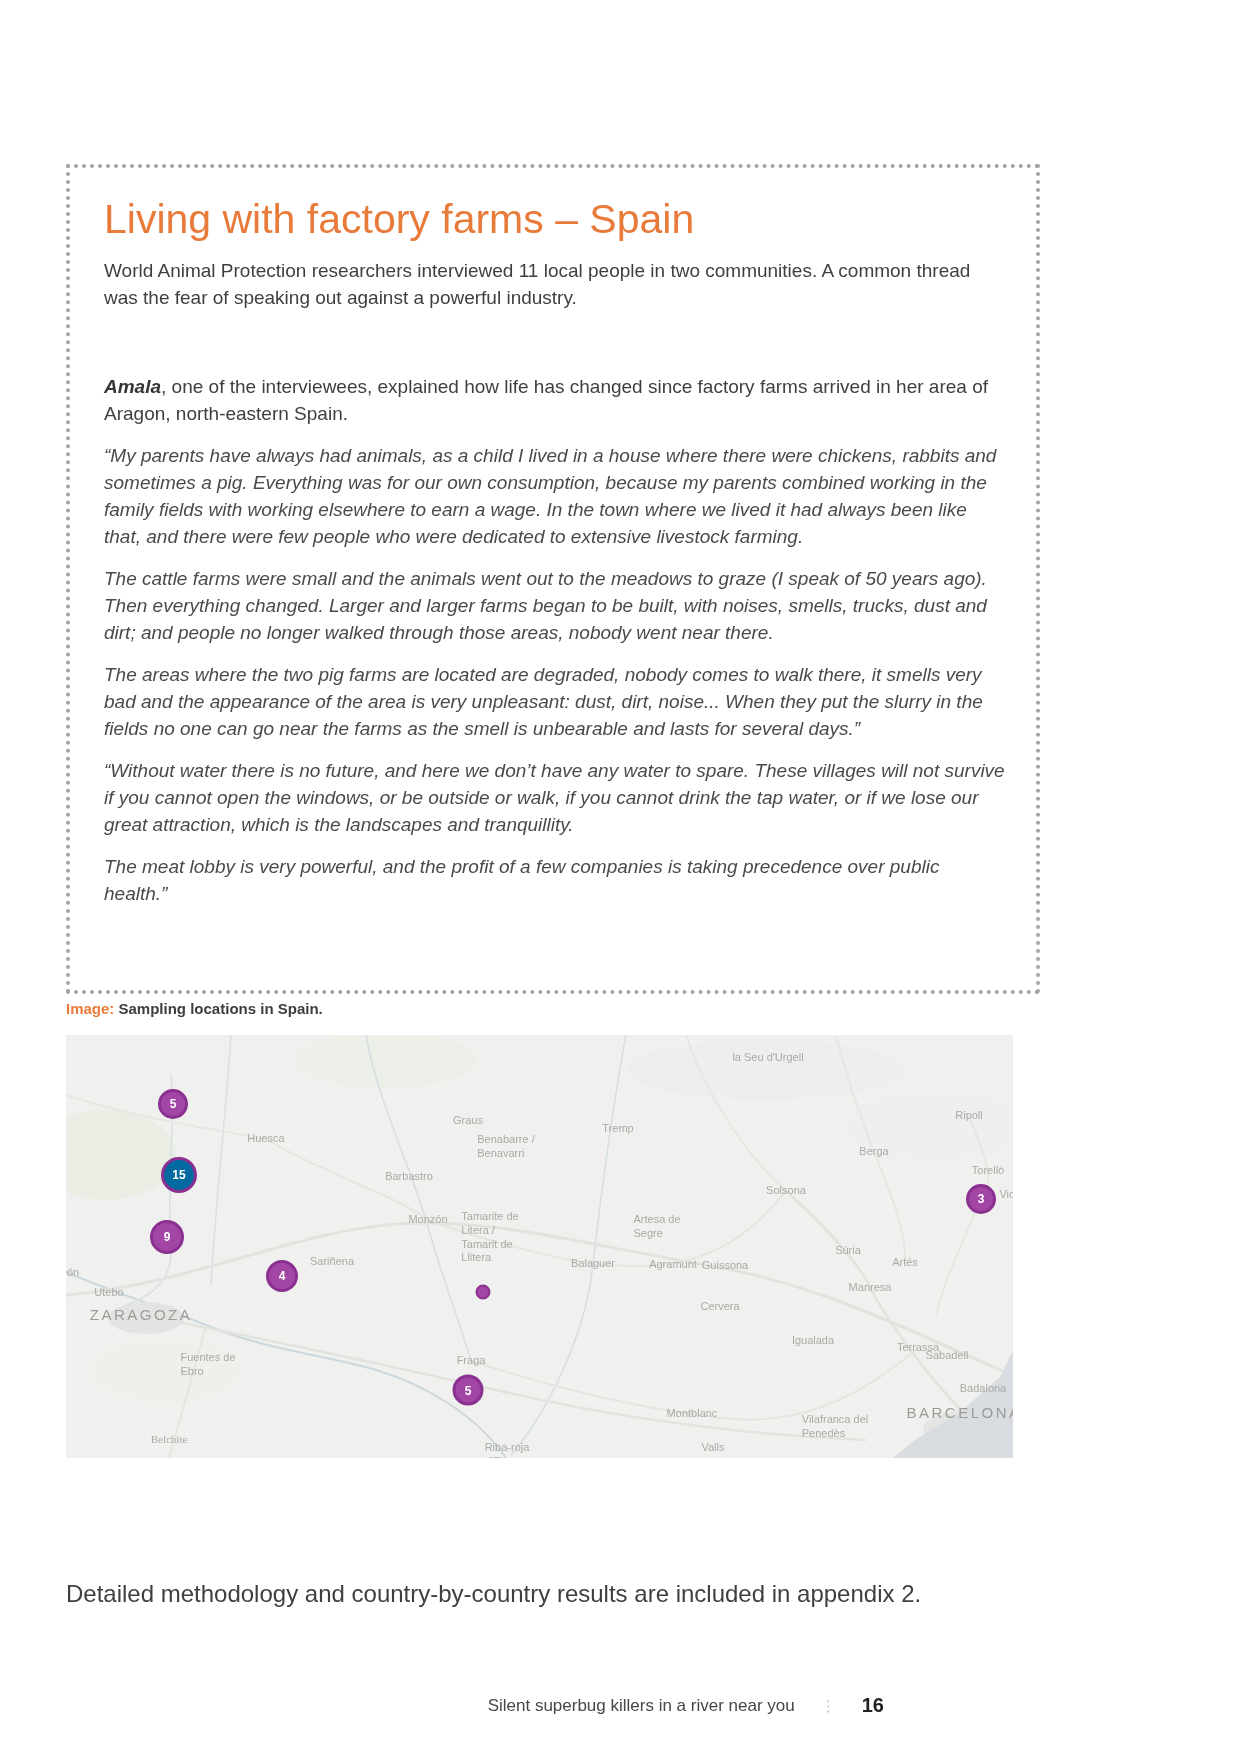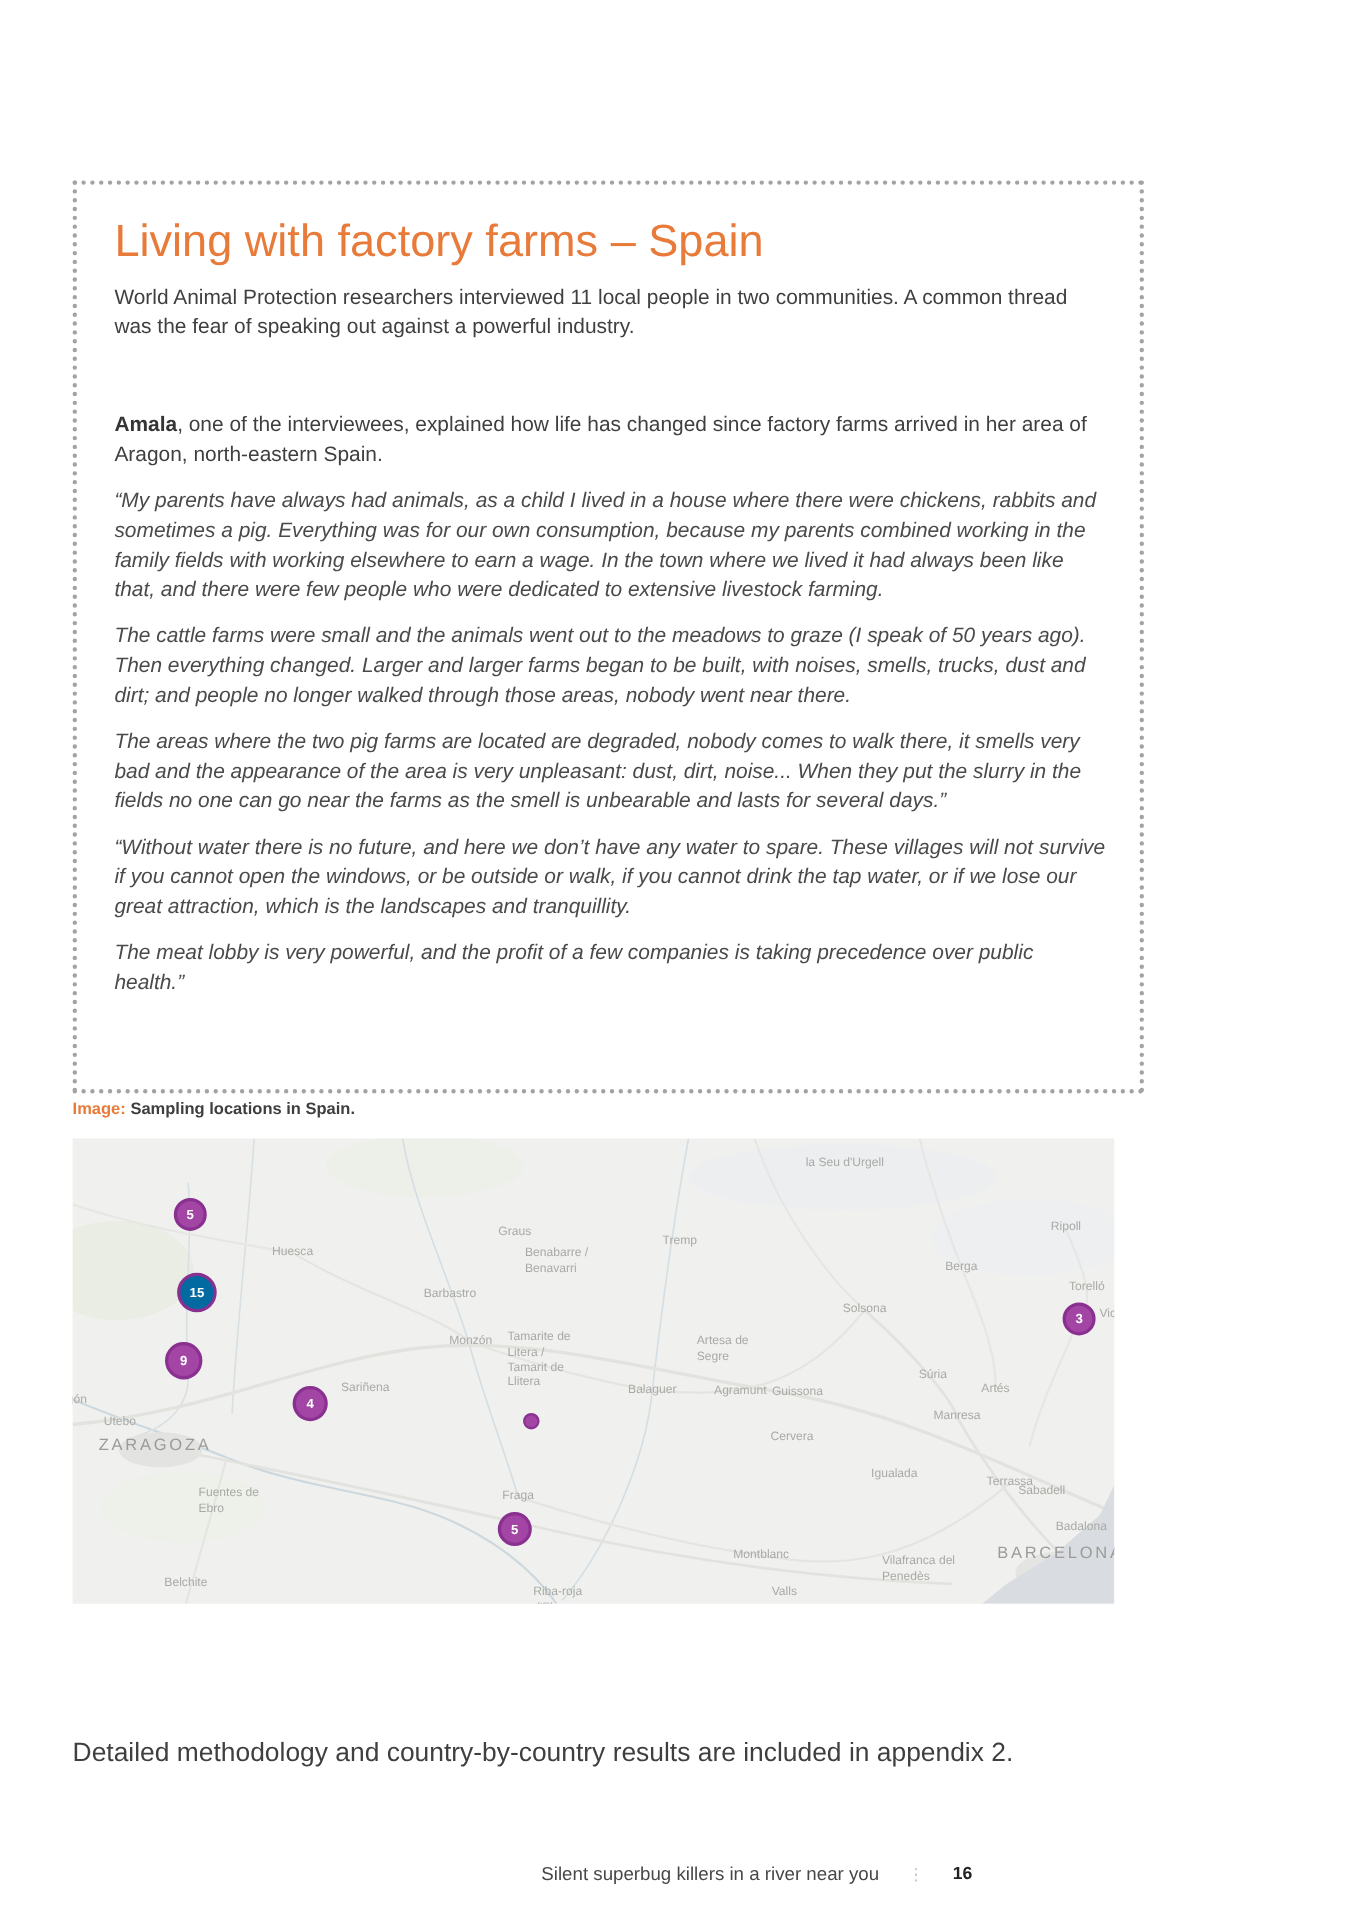--- a/index.html
+++ b/index.html
@@ -8,21 +8,21 @@
 
   
   .panel{position:absolute;left:66px;top:164px;width:974px;height:830px;
          border:4px dotted #a3a3a3;box-sizing:border-box;padding:24px 30px 0 34px;}
   .panel h1{margin:4px 0 0 0;font-size:41px;line-height:1.15;font-weight:400;
             color:#e87a3a;letter-spacing:0px;}
   .panel p{margin:0;font-size:19px;line-height:27px;}
   .intro{margin-top:14px !important;}
   .speaker{margin-top:62px !important;}
   .speaker2{margin-top:46px !important;}
-  .speaker b{color:#353535;}
+  .speaker b{color:#353535;font-style:italic;}
   .quote{font-style:italic;color:#4a4a4a;margin-top:15px !important;}
 
   
   .caption{position:absolute;left:66px;top:1000px;font-size:15px;color:#3e3e3e;font-weight:bold;}
   .caption .cap-label{color:#e87a3a;}
 
   
   .map{position:absolute;left:66px;top:1035px;width:947px;height:423px;
        background:#f0f1ee;overflow:hidden;}
   .map svg{position:absolute;left:0;top:0;}
@@ -35,21 +35,21 @@
 
   
   .note{position:absolute;left:66px;top:1578px;width:1060px;font-size:24px;
         line-height:1.35;color:#3f3f3f;}
 
   
   .pagefooter{position:absolute;left:66px;right:160px;top:1694px;
               display:flex;justify-content:flex-end;align-items:center;gap:26px;}
   .pf-title{font-size:17px;color:#474747;}
   .pf-dots{color:#c3c3c3;font-size:15px;line-height:1;}
-  .pf-num{font-size:16px;font-weight:bold;color:#222222;}
+  .pf-num{font-size:20px;font-weight:bold;color:#222222;}
 </style>
 </head>
 <body>
 
 <div class="page">
 
   <div class="panel">
     <h1>Living with factory farms – Spain</h1>
     <p class="intro">World Animal Protection researchers interviewed 11 local people in two communities. A common thread was the fear of speaking out against a powerful industry.</p>
     <p class="speaker"><b>Amala</b><span>, one of the interviewees, explained how life has changed since factory farms arrived in her area of Aragon, north-eastern Spain.</span></p>
@@ -119,21 +119,21 @@
       <div class="mlabel" style="left: 659px; top: 231px;">Guissona</div>
       <div class="mlabel" style="left: 782px; top: 216px;">Súria</div>
       <div class="mlabel" style="left: 839px; top: 228px;">Artés</div>
       <div class="mlabel" style="left: 804px; top: 253px;">Manresa</div>
       <div class="mlabel" style="left: 654px; top: 272px;">Cervera</div>
       <div class="mlabel" style="left: 43px; top: 258px;">Utebo</div>
       <div class="mlabel big" style="left: 75px; top: 280px;">ZARAGOZA</div>
       <div class="mlabel" style="left: -4px; top: 238px;">Alagón</div>
       <div class="mlabel" style="left: 142px; top: 330px;">Fuentes de
 Ebro</div>
-      <div class="mlabel" style="left: 103px; top: 405px;">Belchite</div>
+      <div class="mlabel" style="left: 103px; top: 405px; font-family: Liberation Serif, serif;">Belchite</div>
       <div class="mlabel" style="left: 405px; top: 326px;">Fraga</div>
       <div class="mlabel" style="left: 747px; top: 306px;">Igualada</div>
       <div class="mlabel" style="left: 852px; top: 313px;">Terrassa</div>
       <div class="mlabel" style="left: 881px; top: 321px;">Sabadell</div>
       <div class="mlabel" style="left: 917px; top: 354px;">Badalona</div>
       <div class="mlabel big" style="left: 898px; top: 378px;">BARCELONA</div>
       <div class="mlabel" style="left: 769px; top: 392px;">Vilafranca del
 Penedès</div>
       <div class="mlabel" style="left: 626px; top: 379px;">Montblanc</div>
       <div class="mlabel" style="left: 647px; top: 413px;">Valls</div>

